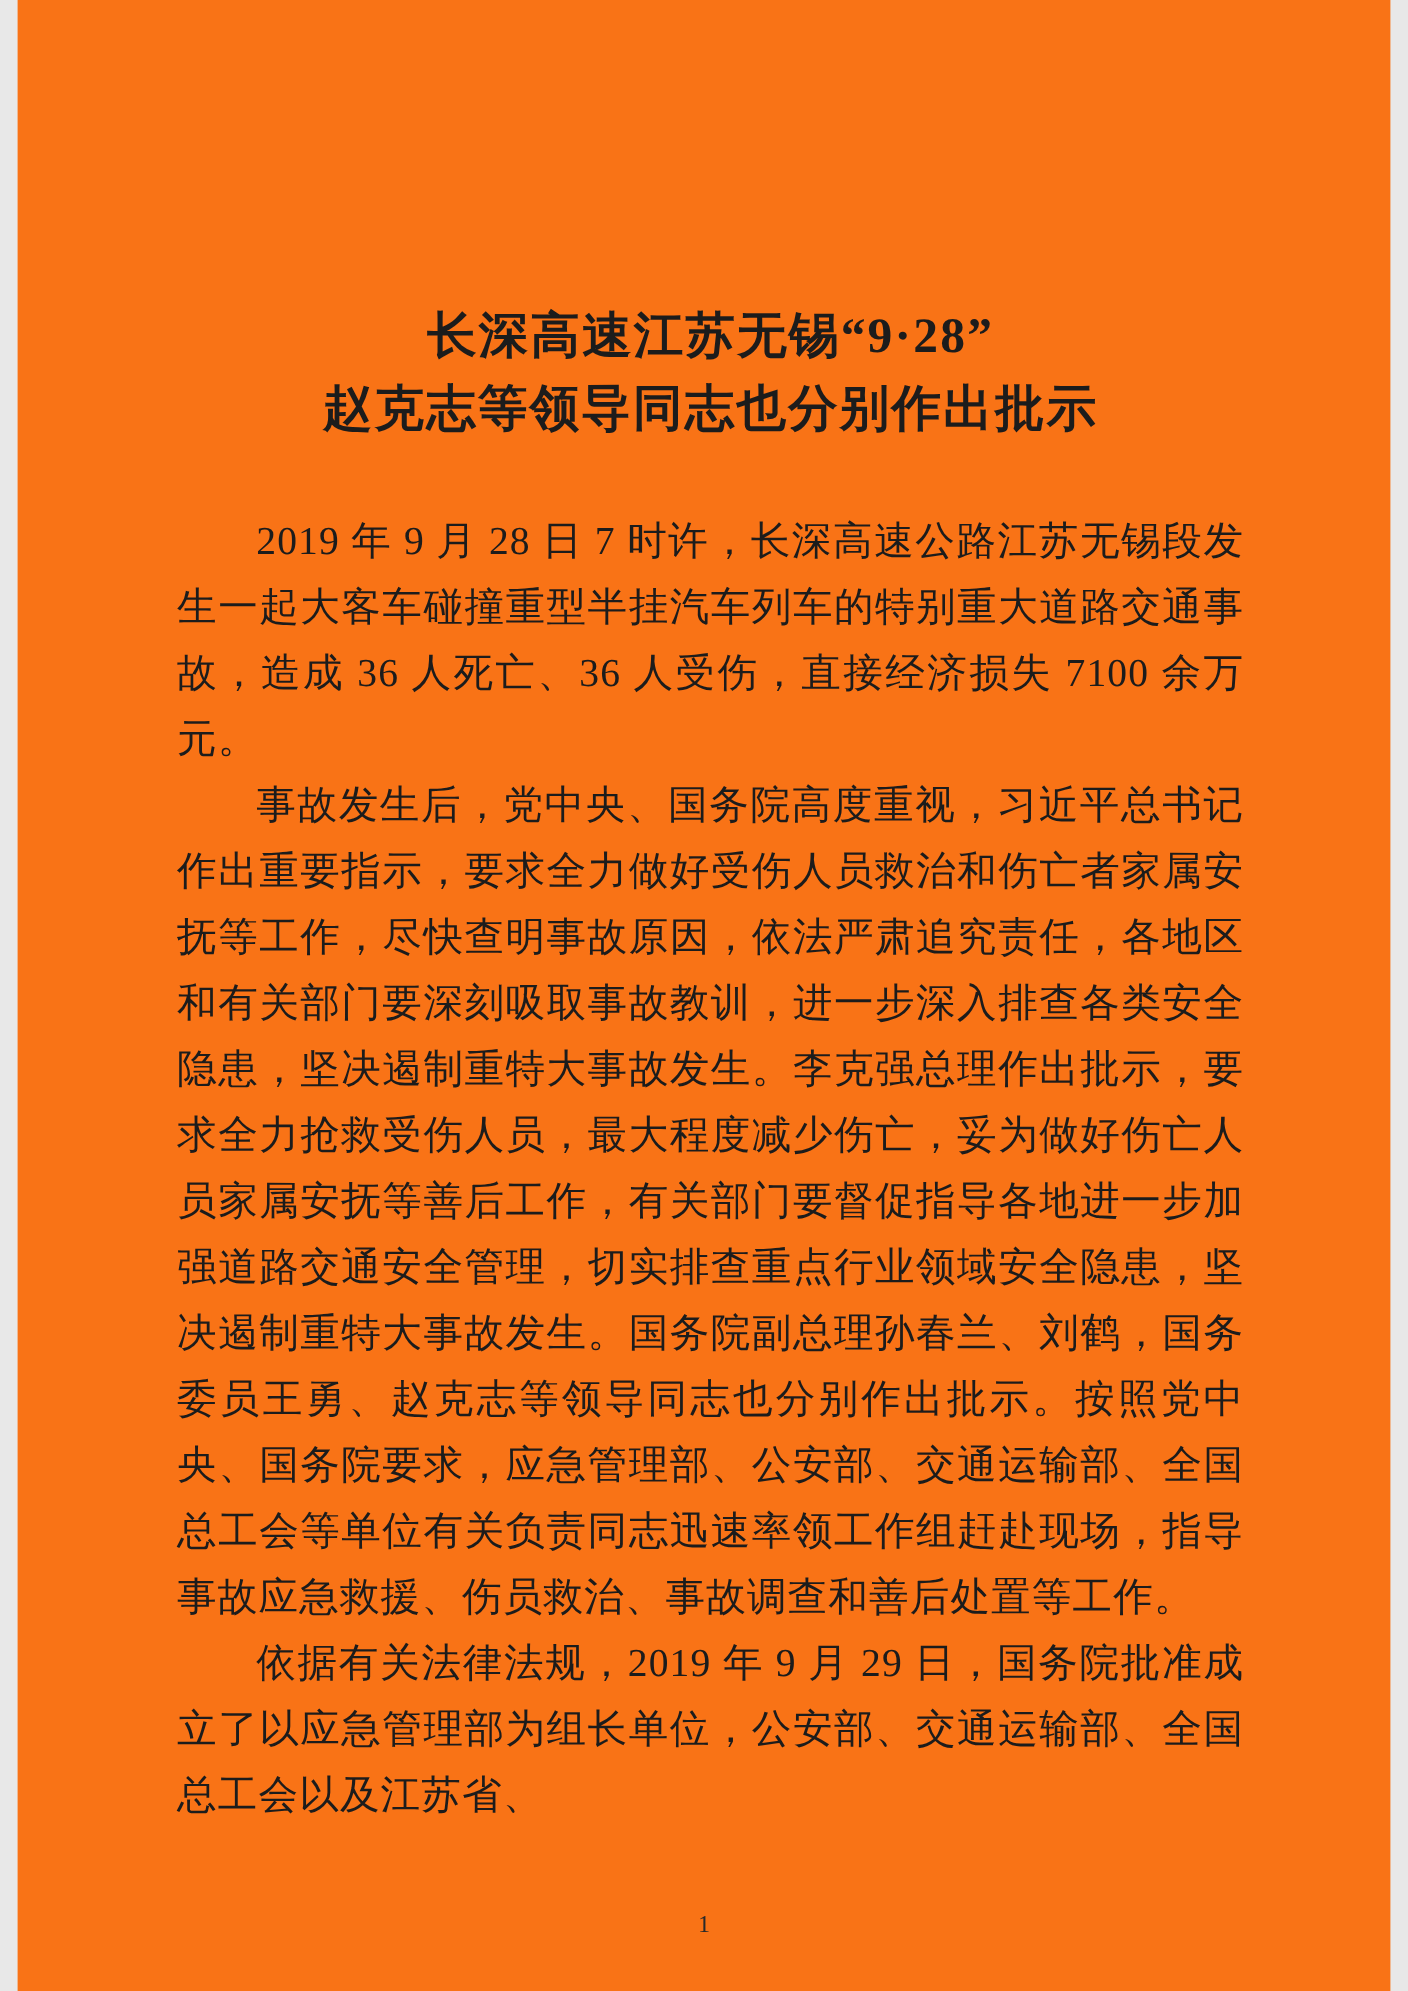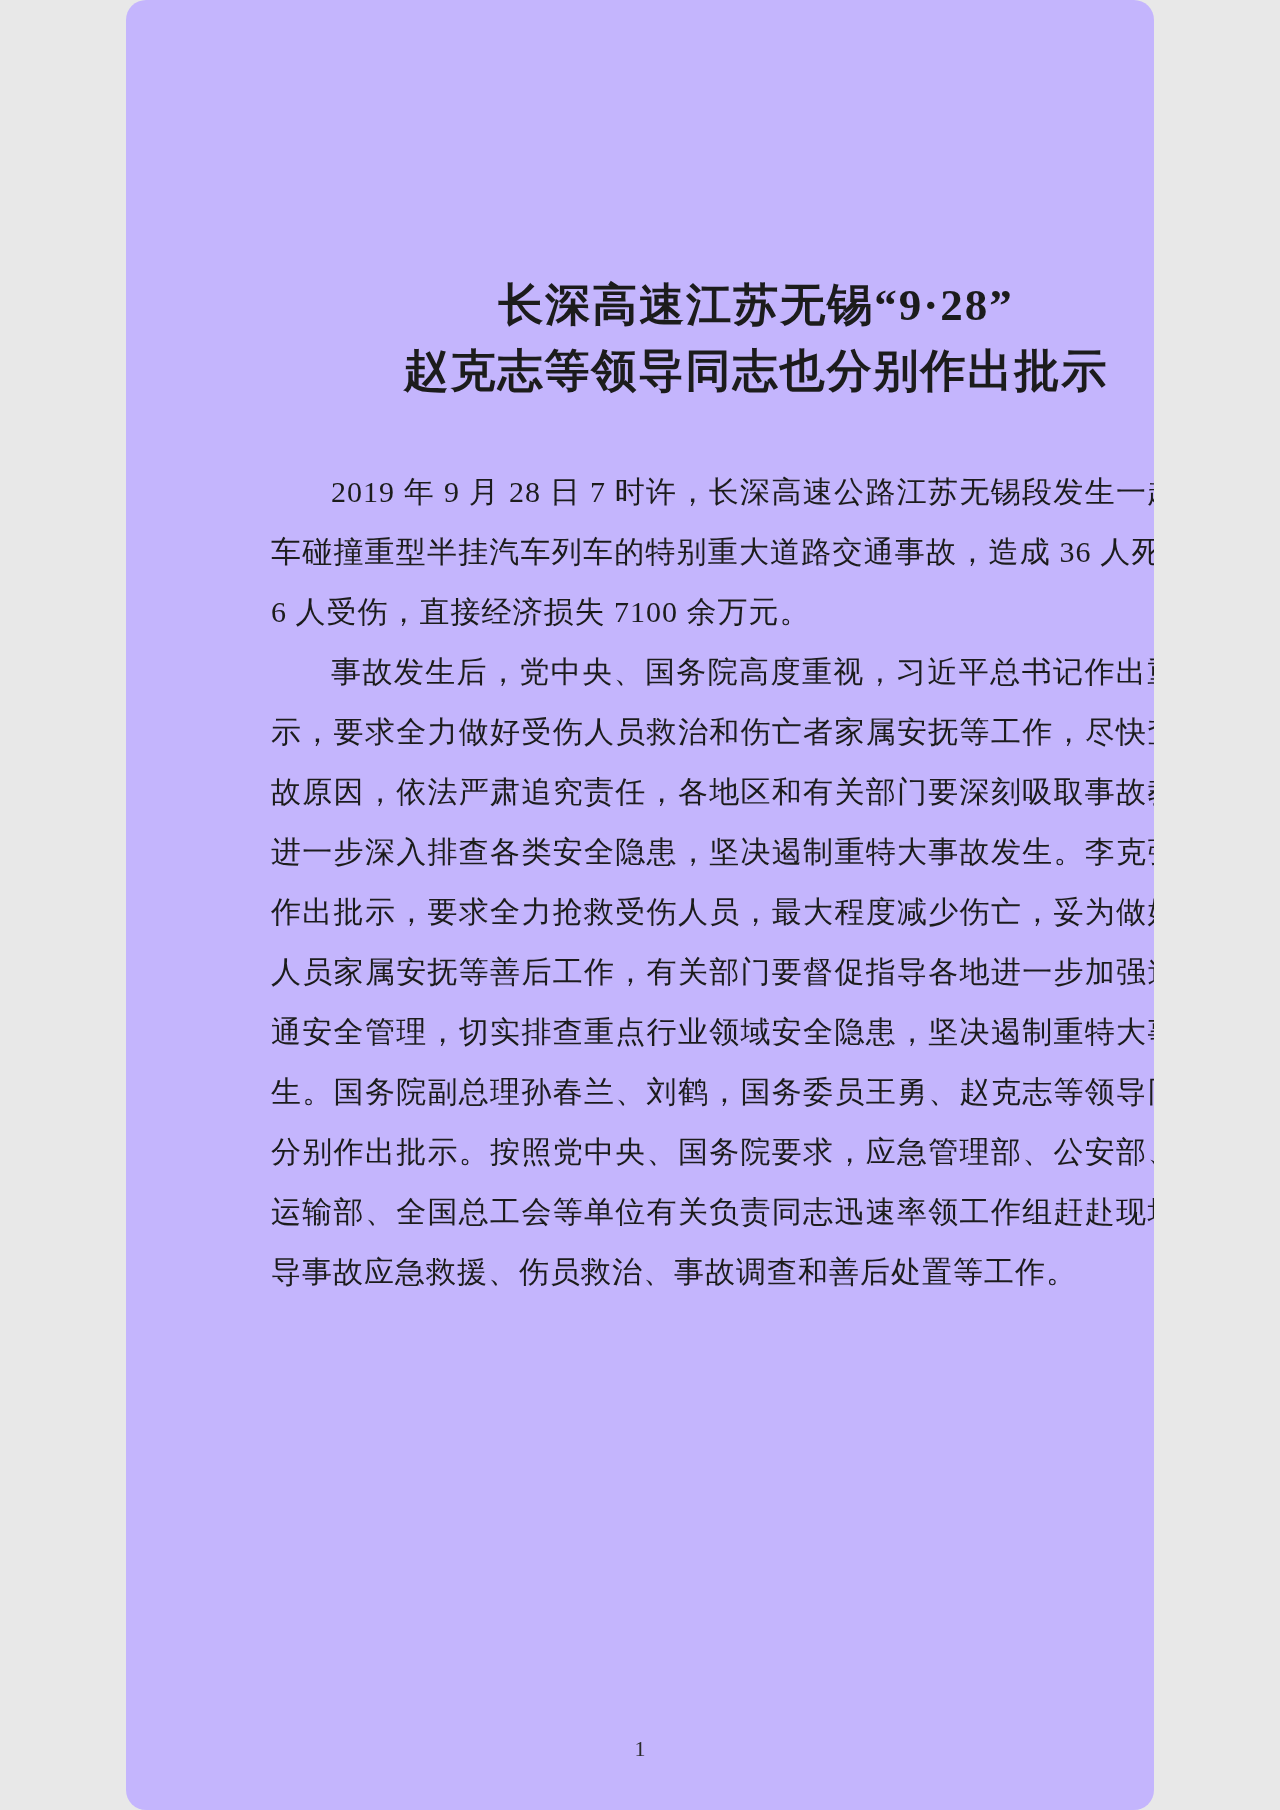--- a/index.html
+++ b/index.html
@@ -2,29 +2,28 @@
 <html><head>
 <meta charset="utf-8">
 <style>
   html, body {
     margin: 0;
     padding: 0;
     background: #e8e8e8;
   }
   .page {
     position: relative;
-    width: 1028px;
+    width: 1248px;
     height: 1810px;
     margin: 0 auto;
-    background: #c4b5fd;
+    background: #f97316;
     color: #1c1c1c;
     font-family: "Liberation Serif", "DejaVu Serif", serif;
     overflow: hidden;
     box-sizing: border-box;
-    border-radius: 20px;
   }
   .content {
     position: absolute;
     left: 145px;
     top: 272px;
     width: 970px;
   }
   .title {
     margin: 0 0 58px 0;
     text-align: center;
@@ -32,21 +31,21 @@
     font-weight: bold;
     line-height: 66px;
     letter-spacing: 2px;
   }
   .title .title-line {
     display: block;
     white-space: nowrap;
   }
   .body-para {
     margin: 0;
-    font-size: 30px;
+    font-size: 36px;
     line-height: 60px;
     text-indent: 2em;
     text-align: justify;
     text-justify: inter-character;
     letter-spacing: 1px;
     word-break: break-all;
   }
   .page-number {
     position: absolute;
     left: 0;
@@ -62,15 +61,16 @@
 <body>
 
 <div class="page">
   <div class="content">
     <h1 class="title">
       <span class="title-line">长深高速江苏无锡“9·28”</span>
       <span class="title-line">赵克志等领导同志也分别作出批示</span>
     </h1>
     <p class="body-para">2019 年 9 月 28 日 7 时许，长深高速公路江苏无锡段发生一起大客车碰撞重型半挂汽车列车的特别重大道路交通事故，造成 36 人死亡、36 人受伤，直接经济损失 7100 余万元。</p>
     <p class="body-para">事故发生后，党中央、国务院高度重视，习近平总书记作出重要指示，要求全力做好受伤人员救治和伤亡者家属安抚等工作，尽快查明事故原因，依法严肃追究责任，各地区和有关部门要深刻吸取事故教训，进一步深入排查各类安全隐患，坚决遏制重特大事故发生。李克强总理作出批示，要求全力抢救受伤人员，最大程度减少伤亡，妥为做好伤亡人员家属安抚等善后工作，有关部门要督促指导各地进一步加强道路交通安全管理，切实排查重点行业领域安全隐患，坚决遏制重特大事故发生。国务院副总理孙春兰、刘鹤，国务委员王勇、赵克志等领导同志也分别作出批示。按照党中央、国务院要求，应急管理部、公安部、交通运输部、全国总工会等单位有关负责同志迅速率领工作组赶赴现场，指导事故应急救援、伤员救治、事故调查和善后处置等工作。</p>
+    <p class="body-para">依据有关法律法规，2019 年 9 月 29 日，国务院批准成立了以应急管理部为组长单位，公安部、交通运输部、全国总工会以及江苏省、</p>
   </div>
   <div class="page-number">1</div>
 </div>
 
 </body></html>

